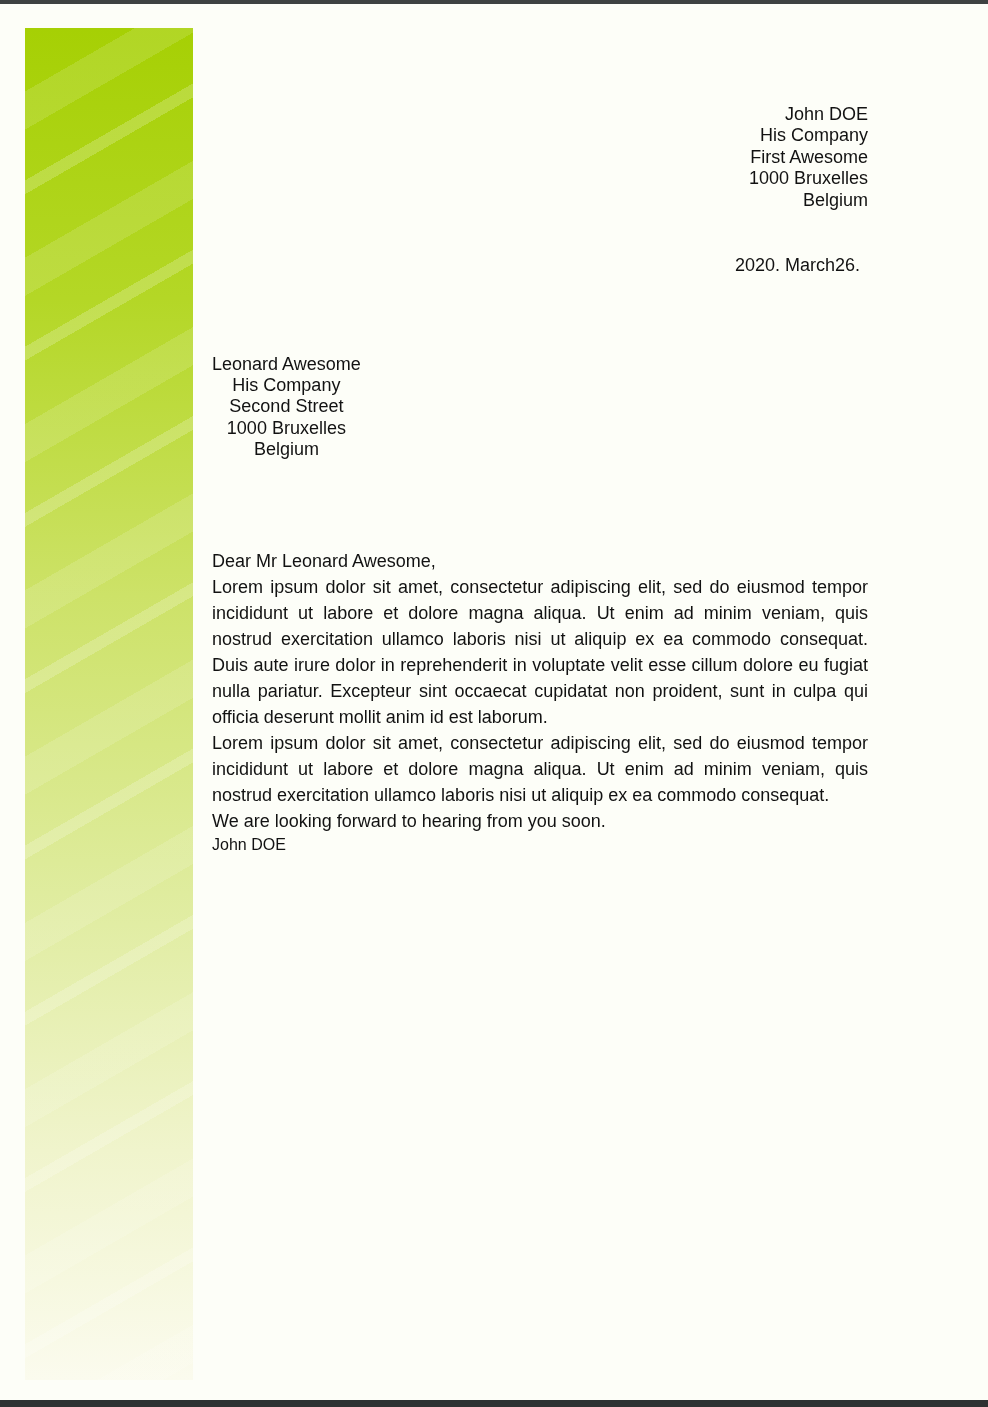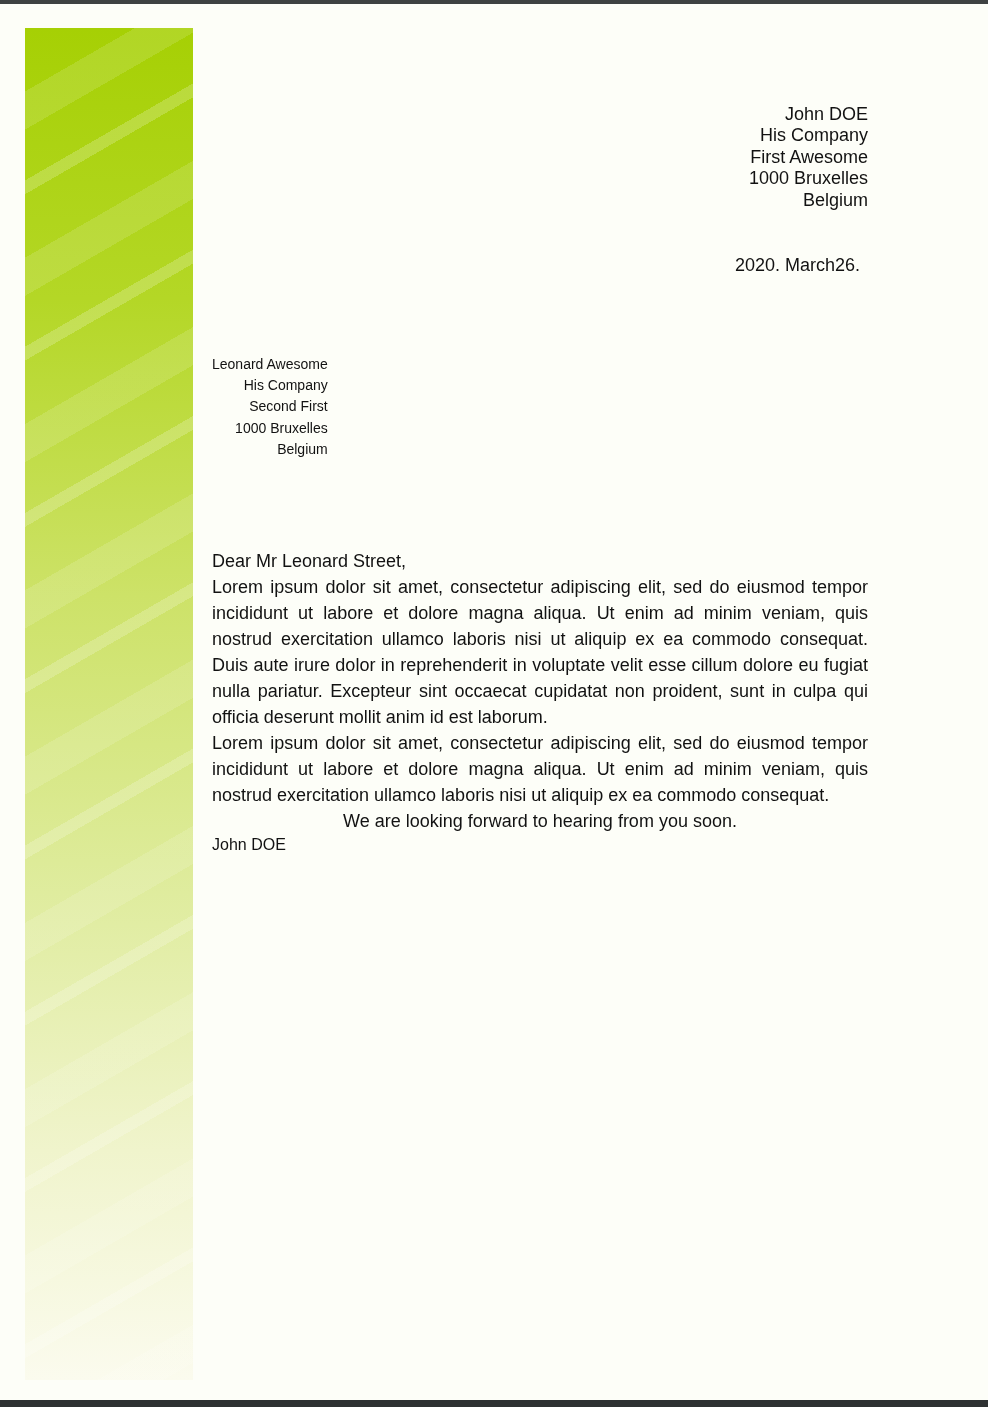--- a/index.html
+++ b/index.html
@@ -47,30 +47,30 @@
   .sender {
     position: absolute; top: 104px; right: 120px;
     text-align: right; font-size: 18px; line-height: 21.4px;
   }
   .date {
     position: absolute; top: 254px; right: 128px;
     text-align: right; font-size: 18px; line-height: 22px;
   }
   .recipient {
     position: absolute; top: 354px; left: 212px;
-    text-align: right; font-size: 14px; line-height: 21.2px;
+    text-align: center; font-size: 18px; line-height: 21.2px;
   }
   .letter-body {
     position: absolute; top: 548px; left: 212px; width: 656px;
     font-size: 18px; line-height: 26px;
   }
   .letter-body p { margin: 0; }
   .salutation { margin: 0 0 26px 0; }
   .para { margin: 0 0 26px 0; text-align: justify; }
-  .closing { margin: 0; text-align: center; }
+  .closing { margin: 0; }
   .valediction { margin: 22px 0 0 0; }
   .signature { margin: 16px 0 0 0; font-size: 16px; line-height: 22px; }
 </style>
 </head>
 <body>
 
 <div class="page">
   <div class="top-bar"></div>
   <div class="side-bar"></div>
 
@@ -80,27 +80,27 @@
     <div>First Awesome</div>
     <div>1000 Bruxelles</div>
     <div>Belgium</div>
   </div>
 
   <div class="date">2020. March26.</div>
 
   <div class="recipient">
     <div>Leonard Awesome</div>
     <div>His Company</div>
-    <div>Second First</div>
+    <div>Second Street</div>
     <div>1000 Bruxelles</div>
     <div>Belgium</div>
   </div>
 
   <div class="letter-body">
-    <p class="salutation">Dear Mr Leonard Street,</p>
+    <p class="salutation">Dear Mr Leonard Awesome,</p>
     <p class="para">Lorem ipsum dolor sit amet, consectetur adipiscing elit, sed do eiusmod tempor incididunt ut labore et dolore magna aliqua. Ut enim ad minim veniam, quis nostrud exercitation ullamco laboris nisi ut aliquip ex ea commodo consequat. Duis aute irure dolor in reprehenderit in voluptate velit esse cillum dolore eu fugiat nulla pariatur. Excepteur sint occaecat cupidatat non proident, sunt in culpa qui officia deserunt mollit anim id est laborum.</p>
     <p class="para">Lorem ipsum dolor sit amet, consectetur adipiscing elit, sed do eiusmod tempor incididunt ut labore et dolore magna aliqua. Ut enim ad minim veniam, quis nostrud exercitation ullamco laboris nisi ut aliquip ex ea commodo consequat.</p>
     <p class="closing">We are looking forward to hearing from you soon.</p>
     <p class="signature">John DOE</p>
   </div>
 
   <div class="bottom-bar"></div>
 </div>
 
 </body></html>

